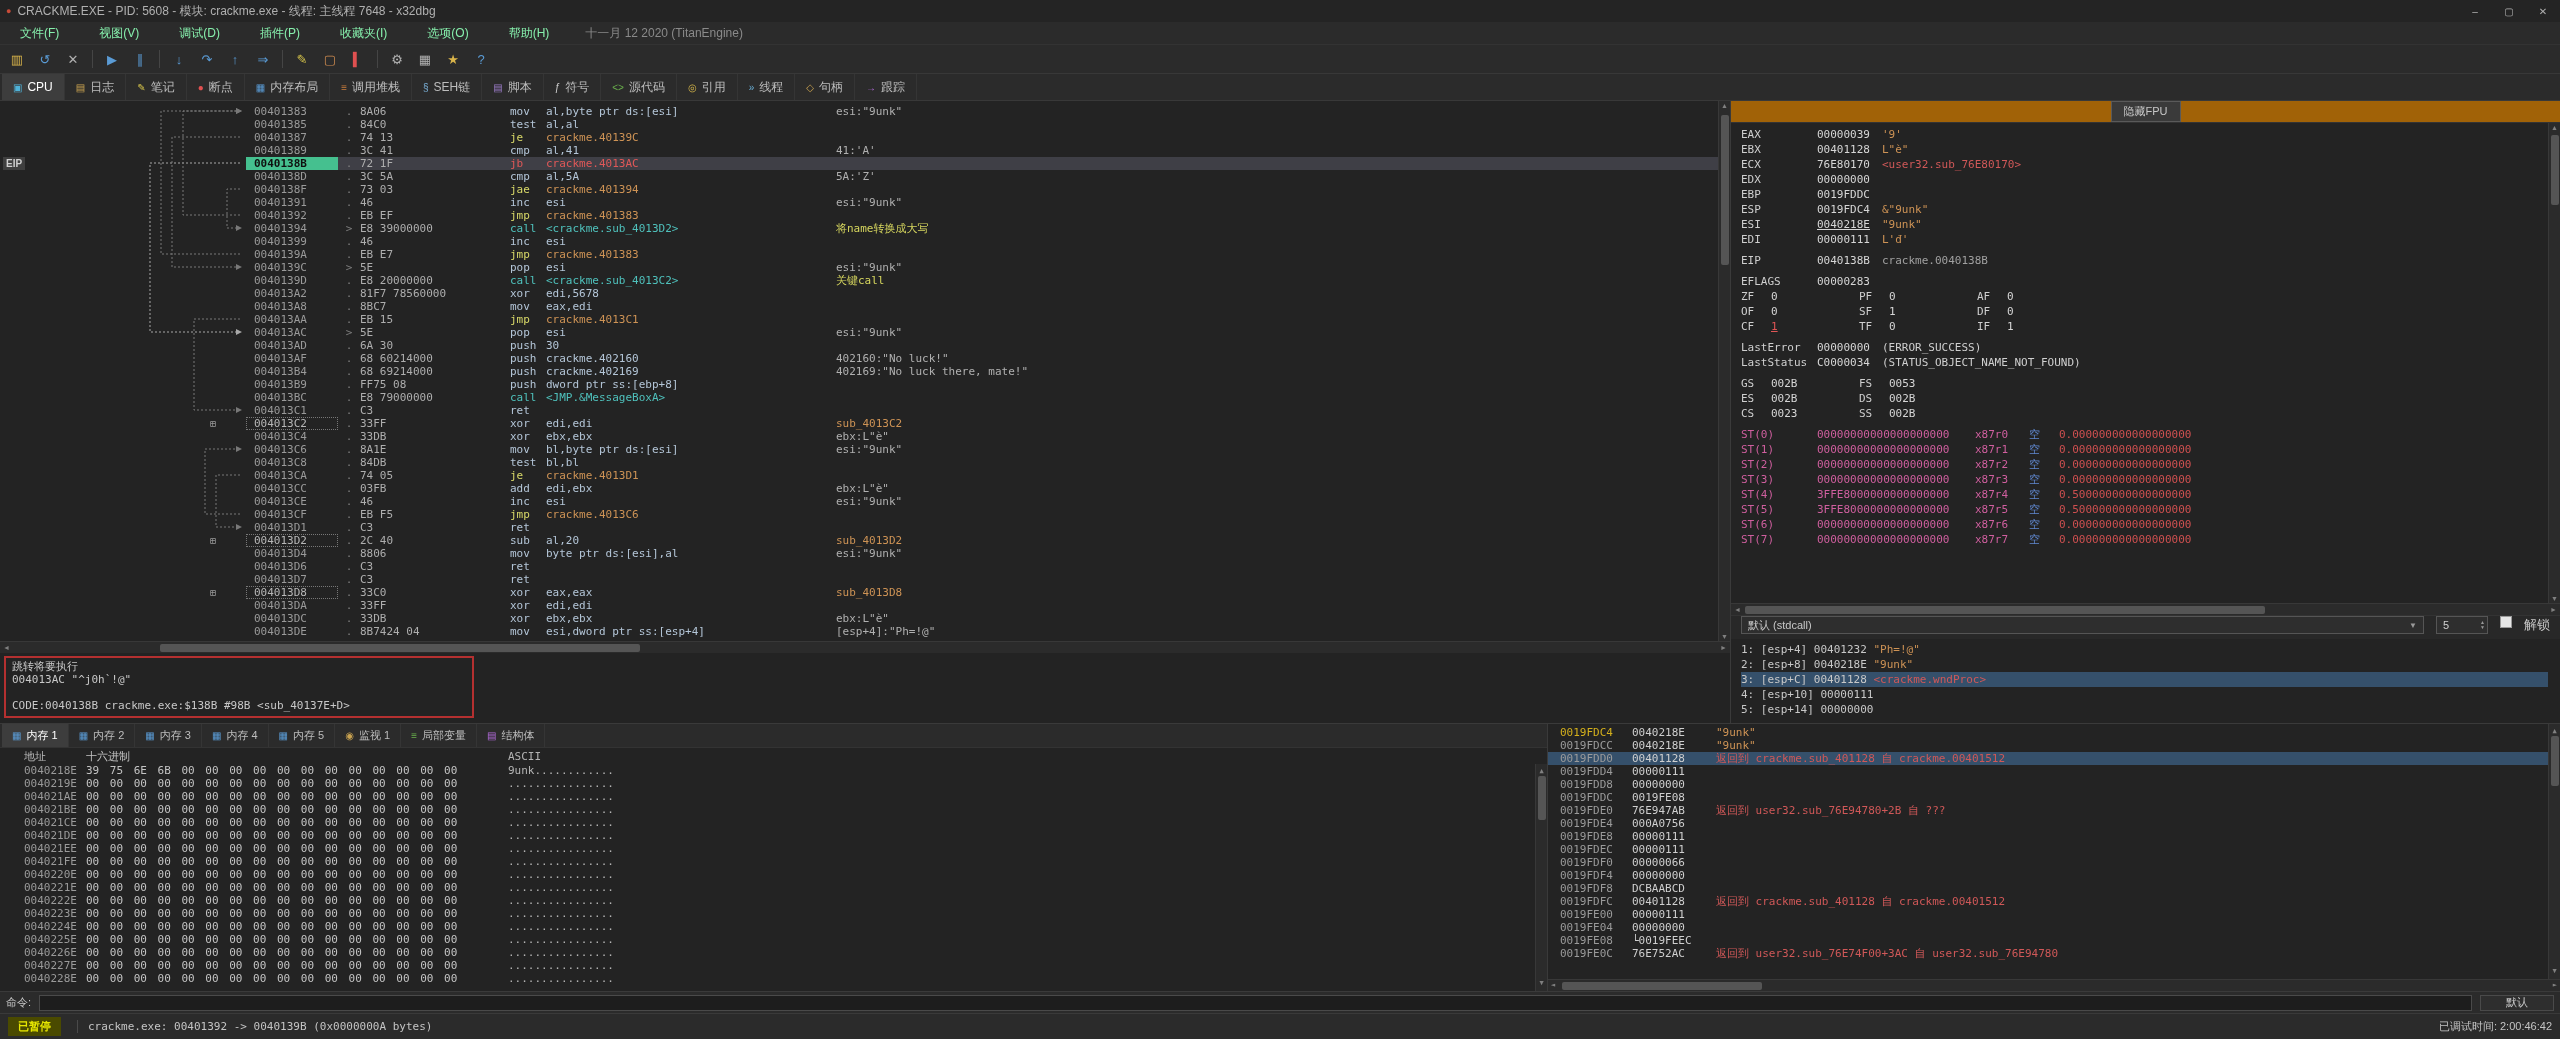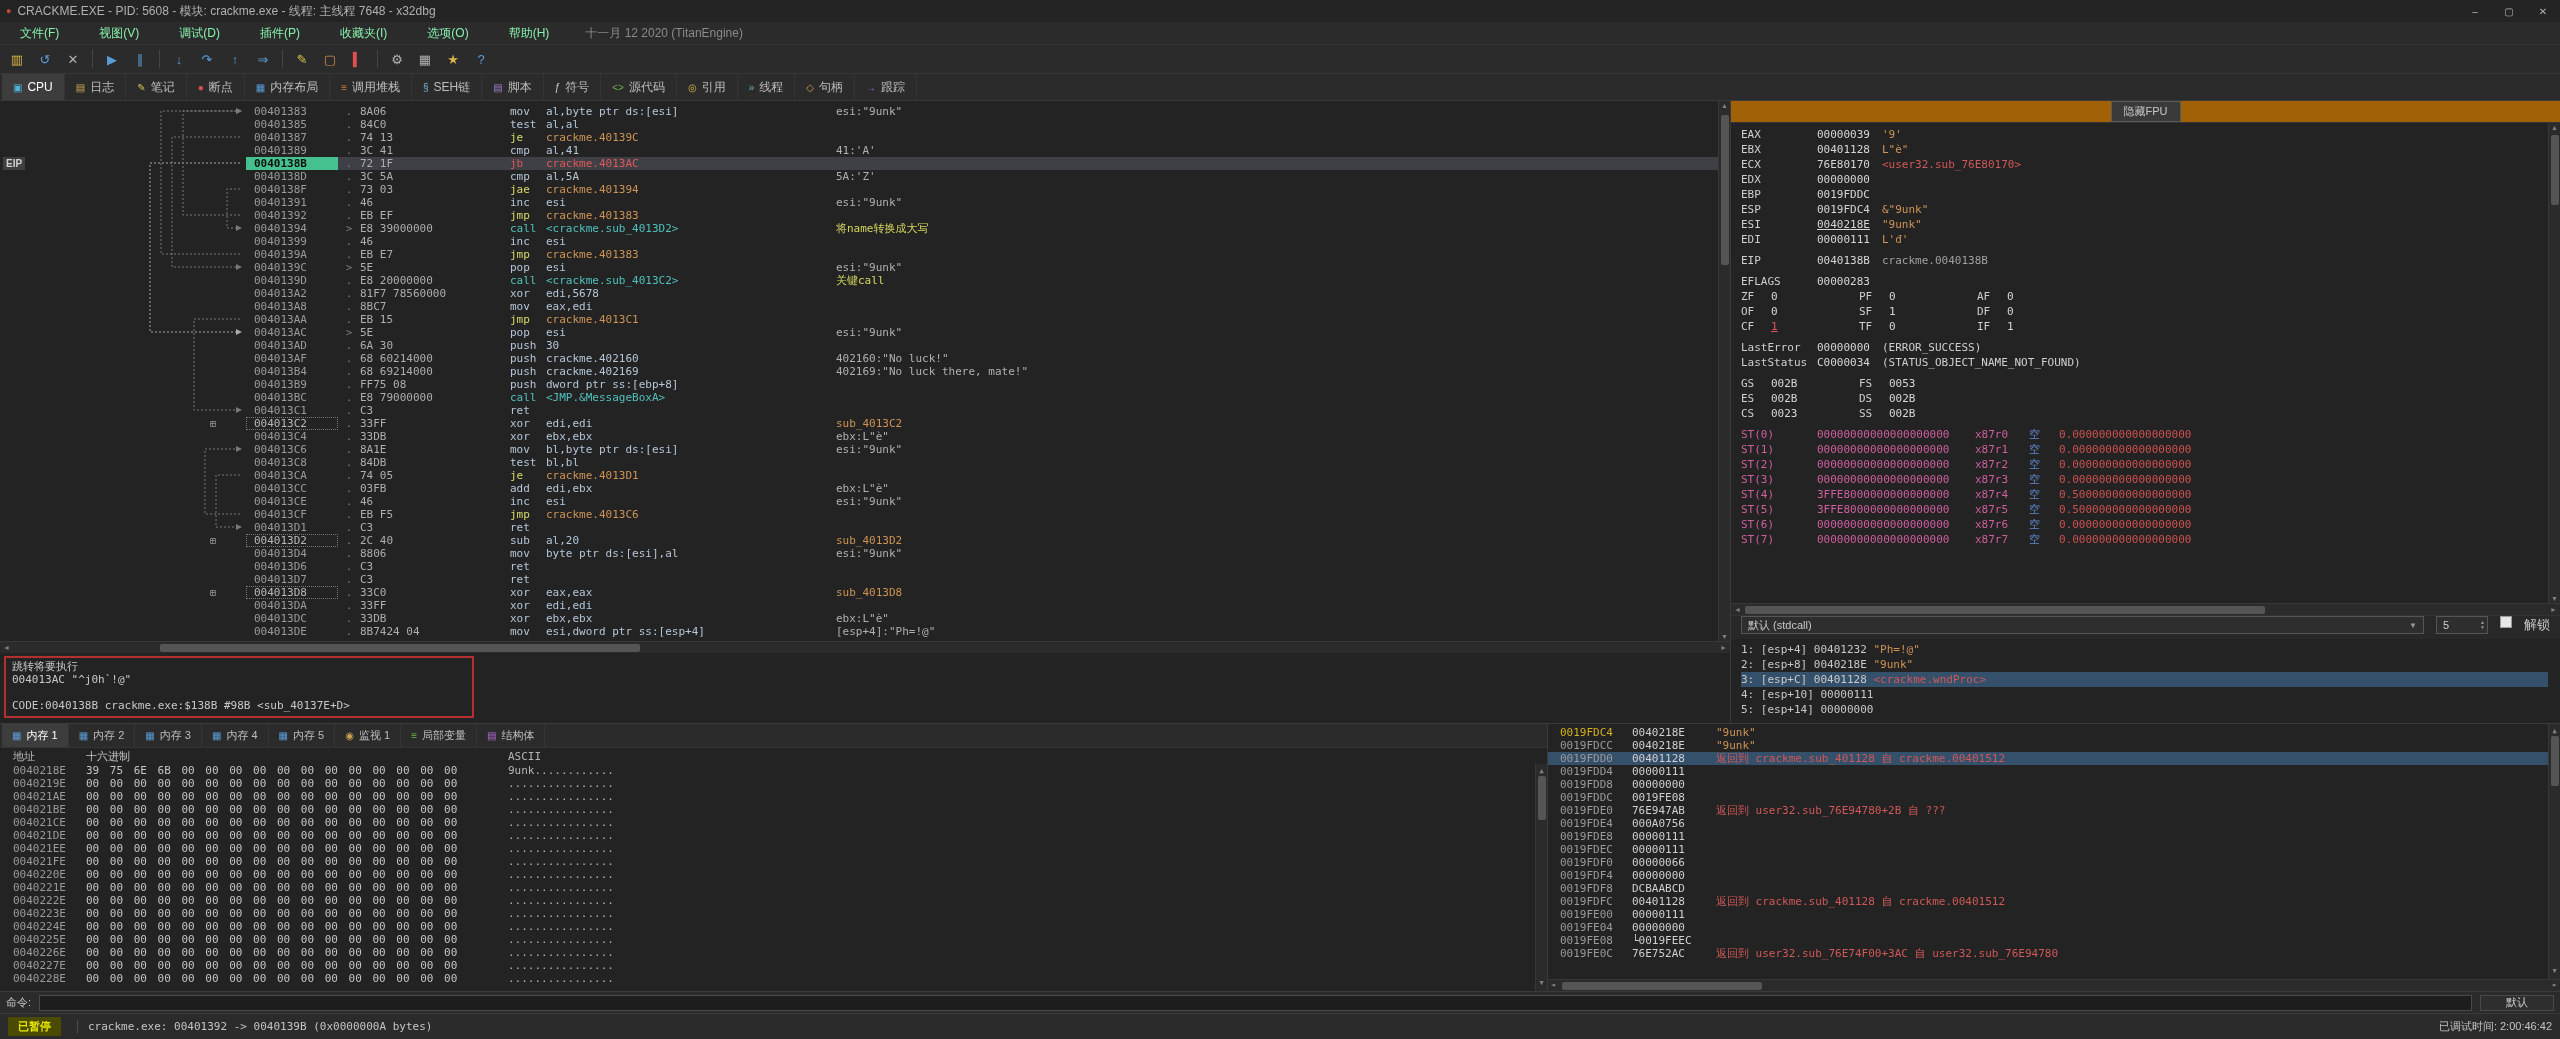--- a/index.html
+++ b/index.html
@@ -93,21 +93,21 @@
   .unlock-label{font-size:13px;color:#c8c8c8}
   .args-rows{height:84px;padding:3px 0 0 10px;font-family:"DejaVu Sans Mono",monospace;font-size:11px;line-height:15px;color:#c8c8c8}
   .arow{height:15px;white-space:nowrap}
   .arow.sel{background:#35506b;margin-right:12px}
 
   
   .main-lower{display:flex;height:268px;border-top:1px solid #3a3a3a}
   .bl-col{width:1548px;min-width:1548px;display:flex;flex-direction:column;border-right:1px solid #3a3a3a}
   .mem-pane{flex:1;position:relative;background:#232323;font-family:"DejaVu Sans Mono",monospace;font-size:11px;line-height:13px;padding-top:2px}
   .mem-header{height:14px;color:#bcbcbc;display:flex}
-  .ma{display:inline-block;width:86px;min-width:86px;padding-left:13px;color:#9a9a9a}
+  .ma{display:inline-block;width:86px;min-width:86px;padding-left:24px;color:#9a9a9a}
   .mem-header .ma{color:#bcbcbc}
   .mh{display:inline-block;width:410px;min-width:410px;color:#c4c4c4;word-spacing:4px}
   .mh.hdr{text-align:left;word-spacing:normal}
   .mas{color:#b4b4b4;padding-left:12px}
   .mrow{height:13px;display:flex;white-space:nowrap}
   .mem-vs{position:absolute;right:0;top:16px;bottom:0}
   .stack-pane{flex:1;position:relative;background:#232323;font-family:"DejaVu Sans Mono",monospace;font-size:11px;line-height:13px;padding-top:2px}
   .srow{height:13px;display:flex;white-space:nowrap}
   .sa{width:84px;min-width:84px;padding-left:12px;color:#9a9a9a}
   .sa.csp{color:#d4b01c}

